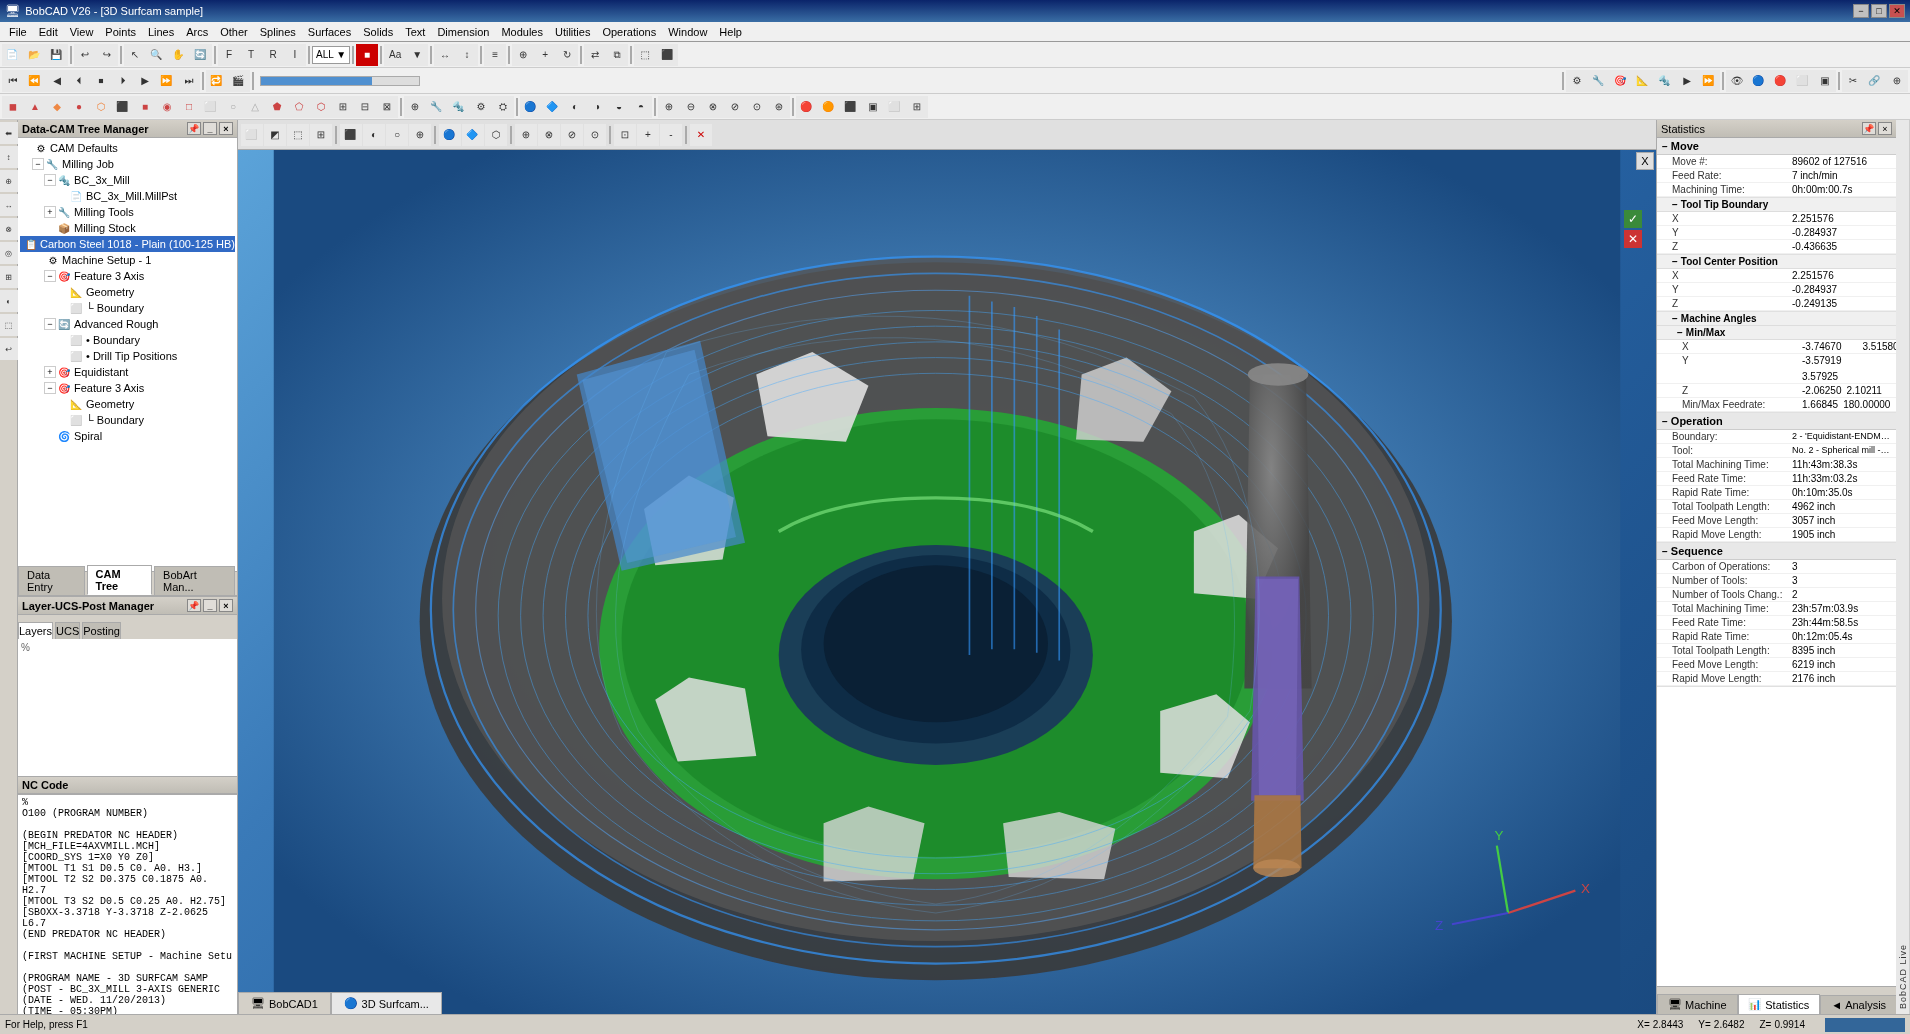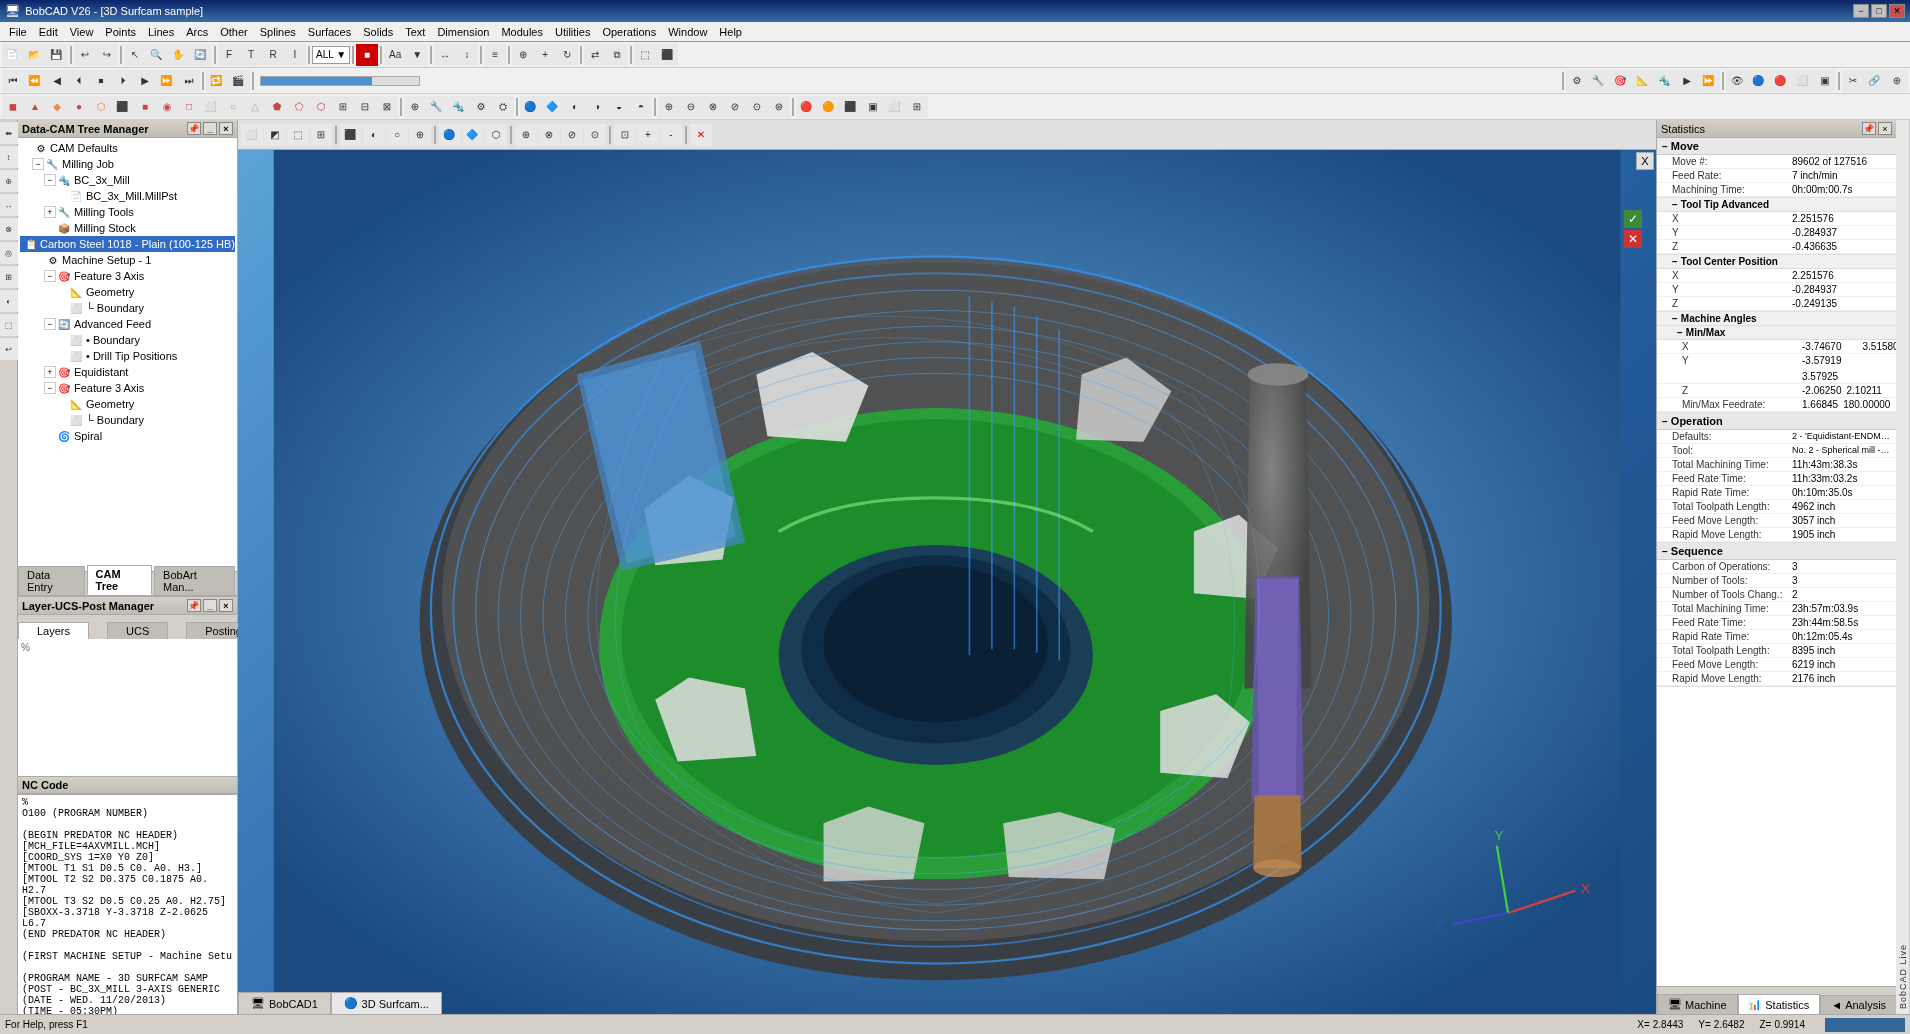--- a/index.html
+++ b/index.html
@@ -37,21 +37,21 @@
     .tree-text { font-size: 11px; }
     
     
     #tree-tabs { height: 24px; display: flex; align-items: flex-end; background: #d4d0c8; border-top: 1px solid #aaa; }
     .tree-tab { padding: 2px 8px; font-size: 11px; background: #c0bdb5; border: 1px solid #aaa; border-bottom: none; cursor: pointer; margin-right: 2px; }
     .tree-tab.active { background: white; border-bottom: 1px solid white; font-weight: bold; }
     
     
     #layer-manager { height: 180px; border-top: 1px solid #aaa; display: flex; flex-direction: column; }
     #layer-manager-tabs { height: 24px; display: flex; align-items: flex-end; background: #d4d0c8; }
-    .layer-tab { padding: 2px 18px; font-size: 11px; background: #c0bdb5; border: 1px solid #aaa; border-bottom: none; cursor: pointer; margin-right: 18px; }
+    .layer-tab { padding: 2px 0; font-size: 11px; background: #c0bdb5; border: 1px solid #aaa; border-bottom: none; cursor: pointer; margin-right: 2px; }
     .layer-tab.active { background: white; }
     #layer-content { flex: 1; background: white; overflow: auto; }
     
     
     #gcode-panel { height: 220px; background: white; border-top: 1px solid #aaa; overflow-y: auto; padding: 2px 4px; font-family: 'Courier New', monospace; font-size: 10px; color: #000; }
     
     
     #viewport { flex: 1; background: #4a8fcc; position: relative; overflow: hidden; display: flex; flex-direction: column; }
     #viewport-toolbar { height: 30px; background: #e0e0e0; border-bottom: 1px solid #aaa; display: flex; align-items: center; gap: 1px; padding: 0 3px; }
     #viewport-canvas { flex: 1; background: linear-gradient(135deg, #5ba3d9 0%, #3a7ab8 30%, #2560a0 60%, #1a4a80 100%); position: relative; overflow: hidden; }
@@ -356,21 +356,21 @@
           <div class="tree-item">
             <span class="tree-indent" style="width:36px; display:inline-block;"></span>
             <span style="width:14px; display:inline-block;"></span>
             <span class="tree-icon">⬜</span>
             <span class="tree-text">└ Boundary</span>
           </div>
           <div class="tree-item">
             <span class="tree-indent" style="width:24px; display:inline-block;"></span>
             <span class="tree-toggle">−</span>
             <span class="tree-icon">🔄</span>
-            <span class="tree-text">Advanced Feed</span>
+            <span class="tree-text">Advanced Rough</span>
           </div>
           <div class="tree-item">
             <span class="tree-indent" style="width:36px; display:inline-block;"></span>
             <span style="width:14px; display:inline-block;"></span>
             <span class="tree-icon">⬜</span>
             <span class="tree-text">• Boundary</span>
           </div>
           <div class="tree-item">
             <span class="tree-indent" style="width:36px; display:inline-block;"></span>
             <span style="width:14px; display:inline-block;"></span>
@@ -624,21 +624,21 @@
         </div>
         <div class="stats-row">
           <span class="stats-label">Machining Time:</span>
           <span class="stats-value">0h:00m:00.7s</span>
         </div>
       </div>
 
       <div class="stats-section">
         <div class="stats-sub-header">
           <span class="minus-icon">−</span>
-          <span>Tool Tip Advanced</span>
+          <span>Tool Tip Boundary</span>
         </div>
         <div class="stats-row">
           <span class="stats-label">X</span>
           <span class="stats-value">2.251576</span>
         </div>
         <div class="stats-row">
           <span class="stats-label">Y</span>
           <span class="stats-value">-0.284937</span>
         </div>
         <div class="stats-row">
@@ -705,21 +705,21 @@
           </span>
         </div>
       </div>
 
       <div class="stats-section">
         <div class="stats-section-header">
           <span class="minus-icon">−</span>
           <span>Operation</span>
         </div>
         <div class="stats-row">
-          <span class="stats-label">Defaults:</span>
+          <span class="stats-label">Boundary:</span>
           <span class="stats-value" style="font-size:9px; overflow:hidden; text-overflow:ellipsis; white-space:nowrap;">2 - 'Equidistant-ENDMILL...' </span>
         </div>
         <div class="stats-row">
           <span class="stats-label">Tool:</span>
           <span class="stats-value" style="font-size:9px; overflow:hidden; text-overflow:ellipsis; white-space:nowrap;">No. 2 - Spherical mill - d = 0...</span>
         </div>
         <div class="stats-row">
           <span class="stats-label">Total Machining Time:</span>
           <span class="stats-value">11h:43m:38.3s</span>
         </div>

